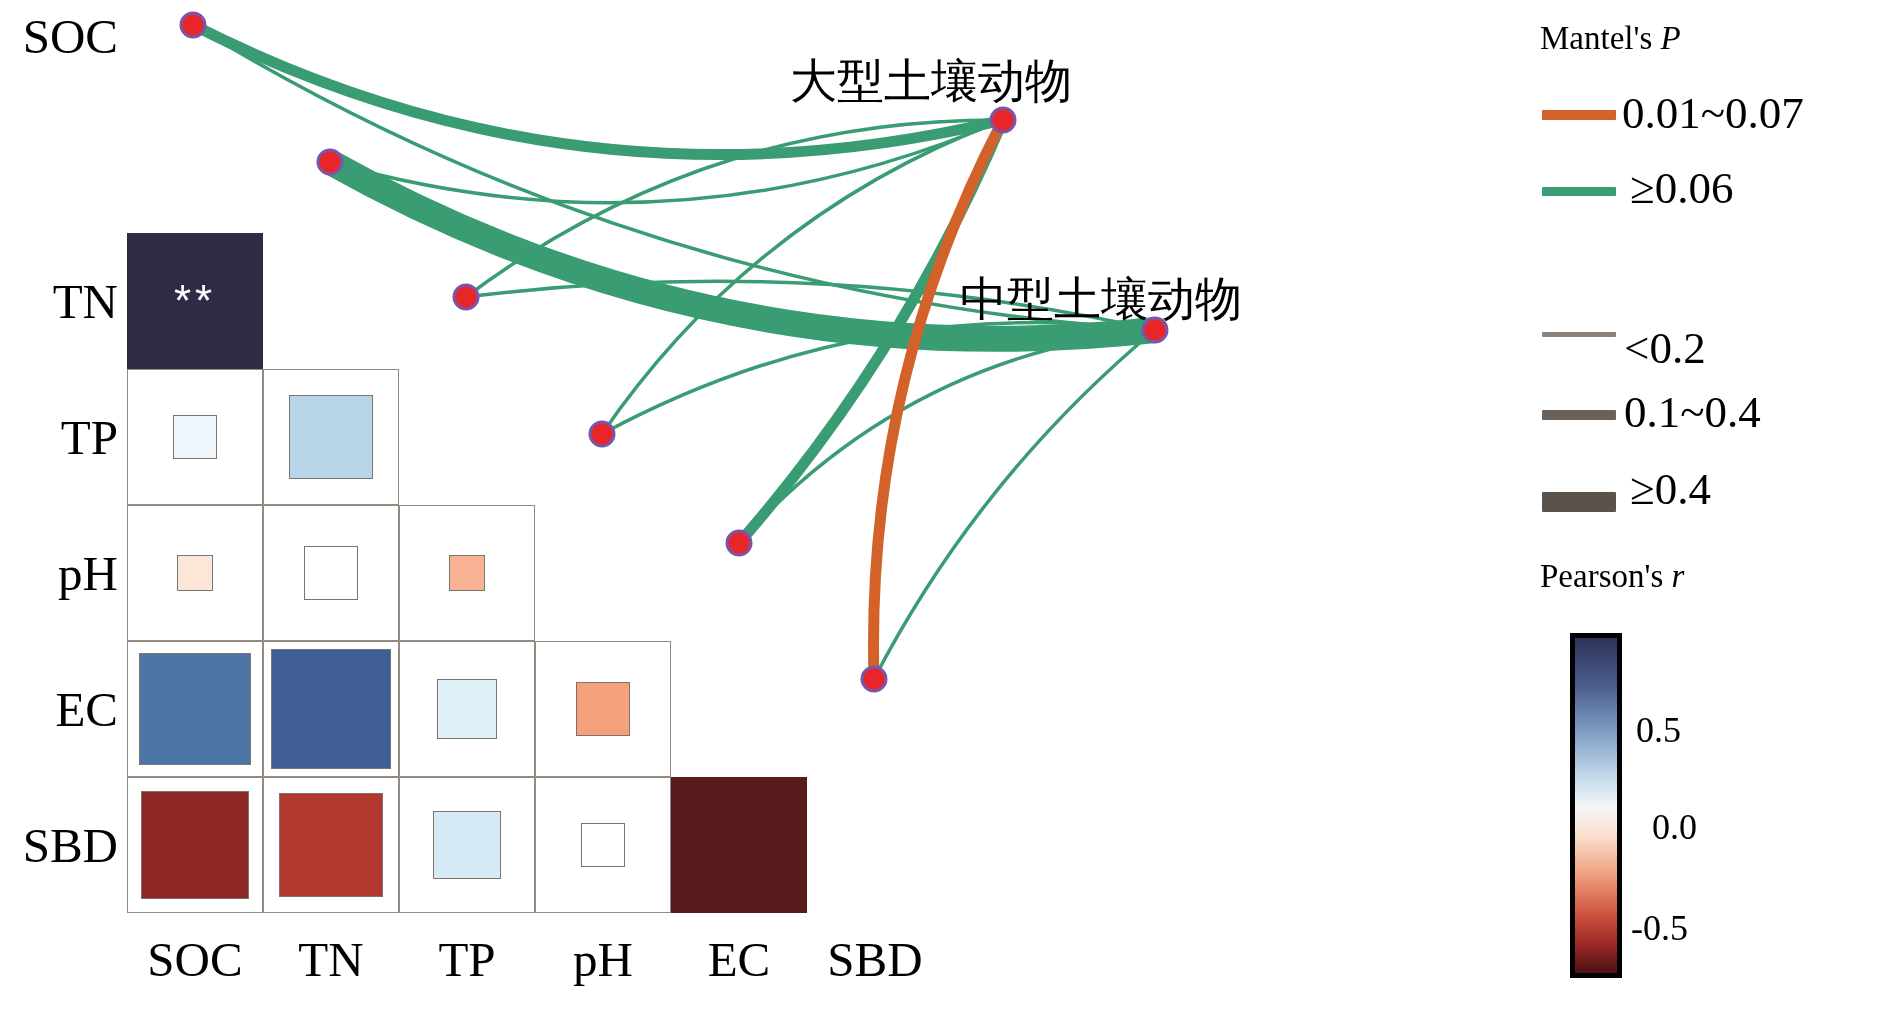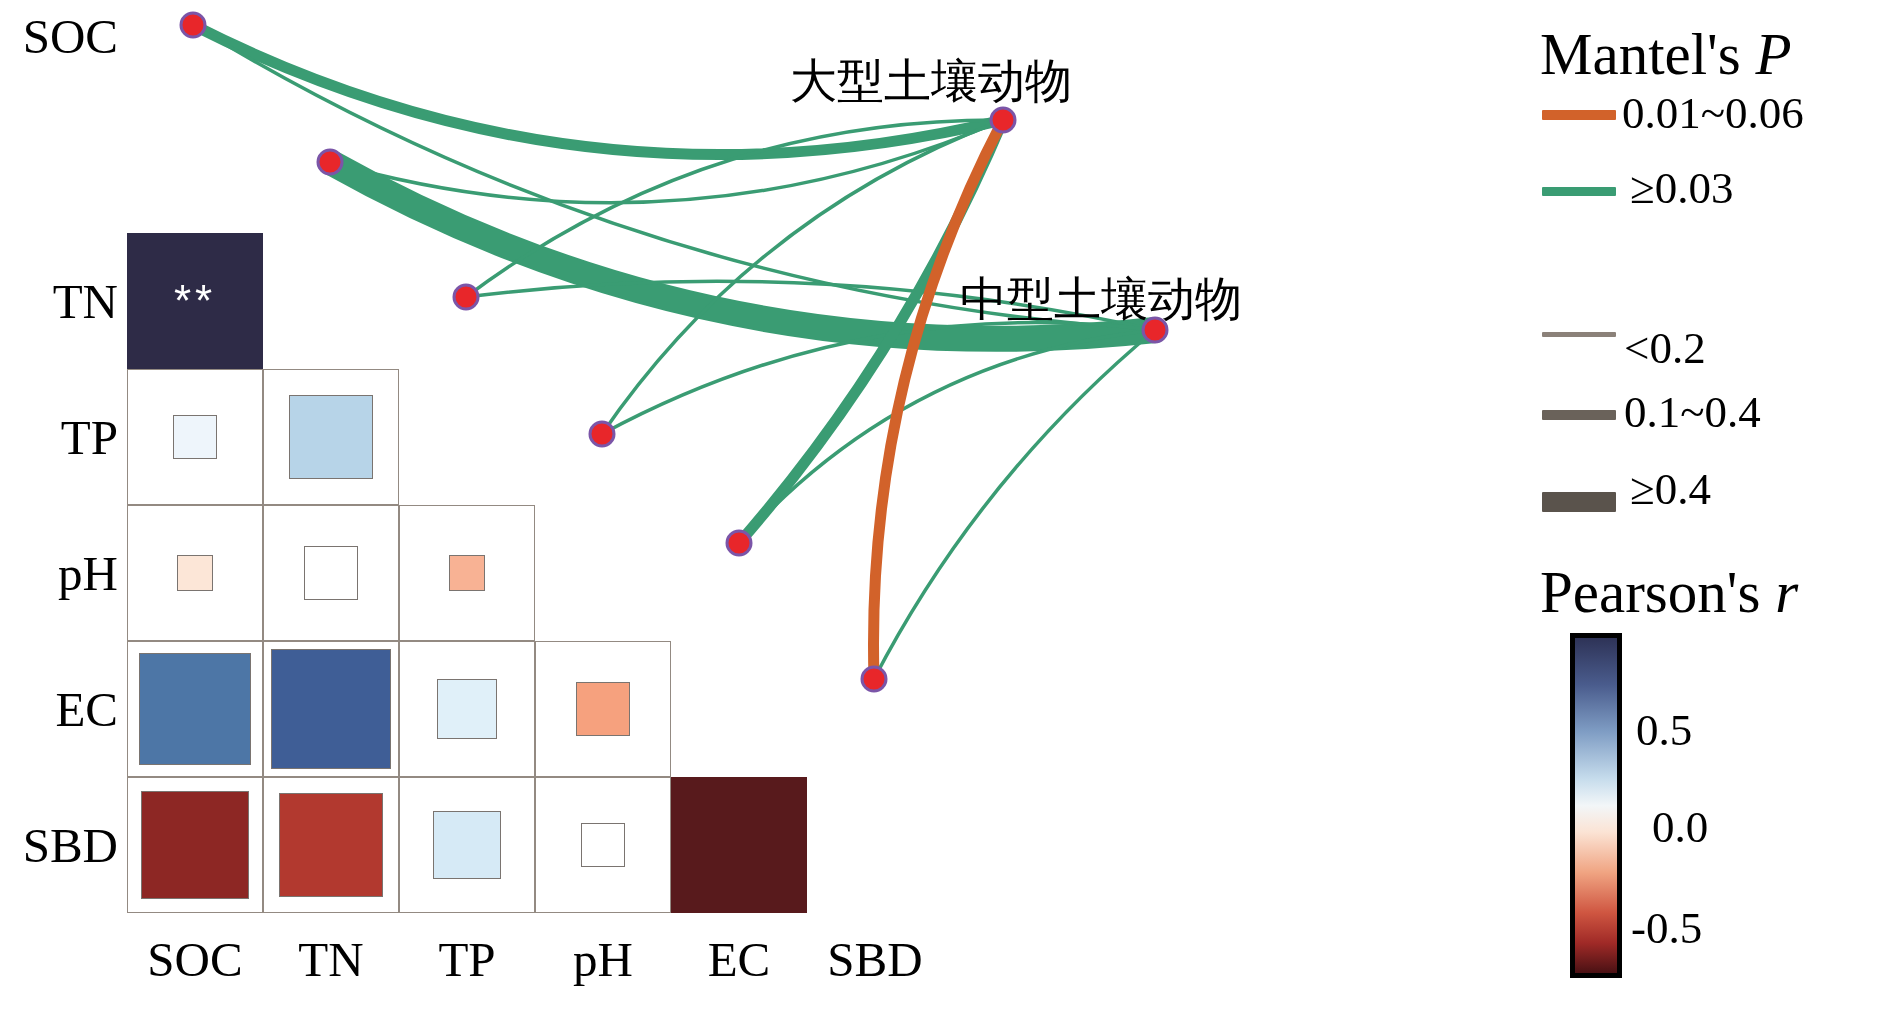--- a/index.html
+++ b/index.html
@@ -20,38 +20,38 @@
   .collab{position:absolute;font-size:49px;text-align:center;
           transform:translateX(-50%);white-space:nowrap;}
 
   
   #net{position:absolute;left:0;top:0;width:1530px;height:1026px;overflow:visible;}
 
   .netlabel{position:absolute;font-size:47px;white-space:nowrap;}
 
   
   #legend{position:absolute;left:1540px;top:0;width:350px;height:1026px;}
-  .leg-title{position:absolute;font-size:59px;white-space:nowrap;}
+  .leg-title{position:absolute;font-size:33px;white-space:nowrap;}
   .leg-title i{font-style:italic;}
   .leg-line{position:absolute;border-radius:1px;}
   .leg-text{position:absolute;font-size:45px;white-space:nowrap;}
 
   #cbar{position:absolute;box-sizing:border-box;border:5px solid #000;
         background:linear-gradient(to bottom,
           #2e3357 0%,
           #4a5c8d 14%,
           #7f9dc4 28%,
           #c6dcec 42%,
           #f2f6f8 50%,
           #fbe3d4 58%,
           #f0a482 70%,
           #cf5641 82%,
           #a02a27 91%,
           #4a1114 100%);}
-  .cbtick{position:absolute;font-size:45px;transform:translateY(-50%);}
+  .cbtick{position:absolute;font-size:36px;transform:translateY(-50%);}
 </style>
 </head>
 <body>
 
 <div id="root">
 
   <div id="matrix-area">
       <div class="cellbox" style="left: 127px; top: 233px; width: 136px; height: 136px;"></div>
       <div class="cellbox" style="left: 127px; top: 369px; width: 136px; height: 136px;"></div>
       <div class="cellbox" style="left: 263px; top: 369px; width: 136px; height: 136px;"></div>
@@ -123,24 +123,24 @@
   <div class="netlabel" style="left:960px;top:268px;">中型土壤动物</div>
   <div class="netlabel" style="left:790px;top:50px;">大型土壤动物</div>
 
   <div id="legend">
 
     <div class="leg-title" style="left:0px;top:20px;">
       <span>Mantel's </span><i>P</i>
     </div>
 
     <div class="leg-line" style="left:2px;top:110px;width:74px;height:10px;background:#d2622a;"></div>
-    <div class="leg-text" style="left:82px;top:87px;">0.01~0.06</div>
+    <div class="leg-text" style="left:82px;top:87px;">0.01~0.07</div>
 
     <div class="leg-line" style="left:2px;top:187px;width:74px;height:9px;background:#3a9c73;"></div>
-    <div class="leg-text" style="left:90px;top:162px;">≥0.03</div>
+    <div class="leg-text" style="left:90px;top:162px;">≥0.06</div>
 
 
     <div class="leg-line" style="left:2px;top:332px;width:74px;height:5px;background:#8b8179;"></div>
     <div class="leg-text" style="left:84px;top:322px;">&lt;0.2</div>
 
     <div class="leg-line" style="left:2px;top:410px;width:74px;height:10px;background:#6a625a;"></div>
     <div class="leg-text" style="left:84px;top:386px;">0.1~0.4</div>
 
     <div class="leg-line" style="left:2px;top:492px;width:74px;height:20px;background:#5a534c;"></div>
     <div class="leg-text" style="left:90px;top:463px;">≥0.4</div>

